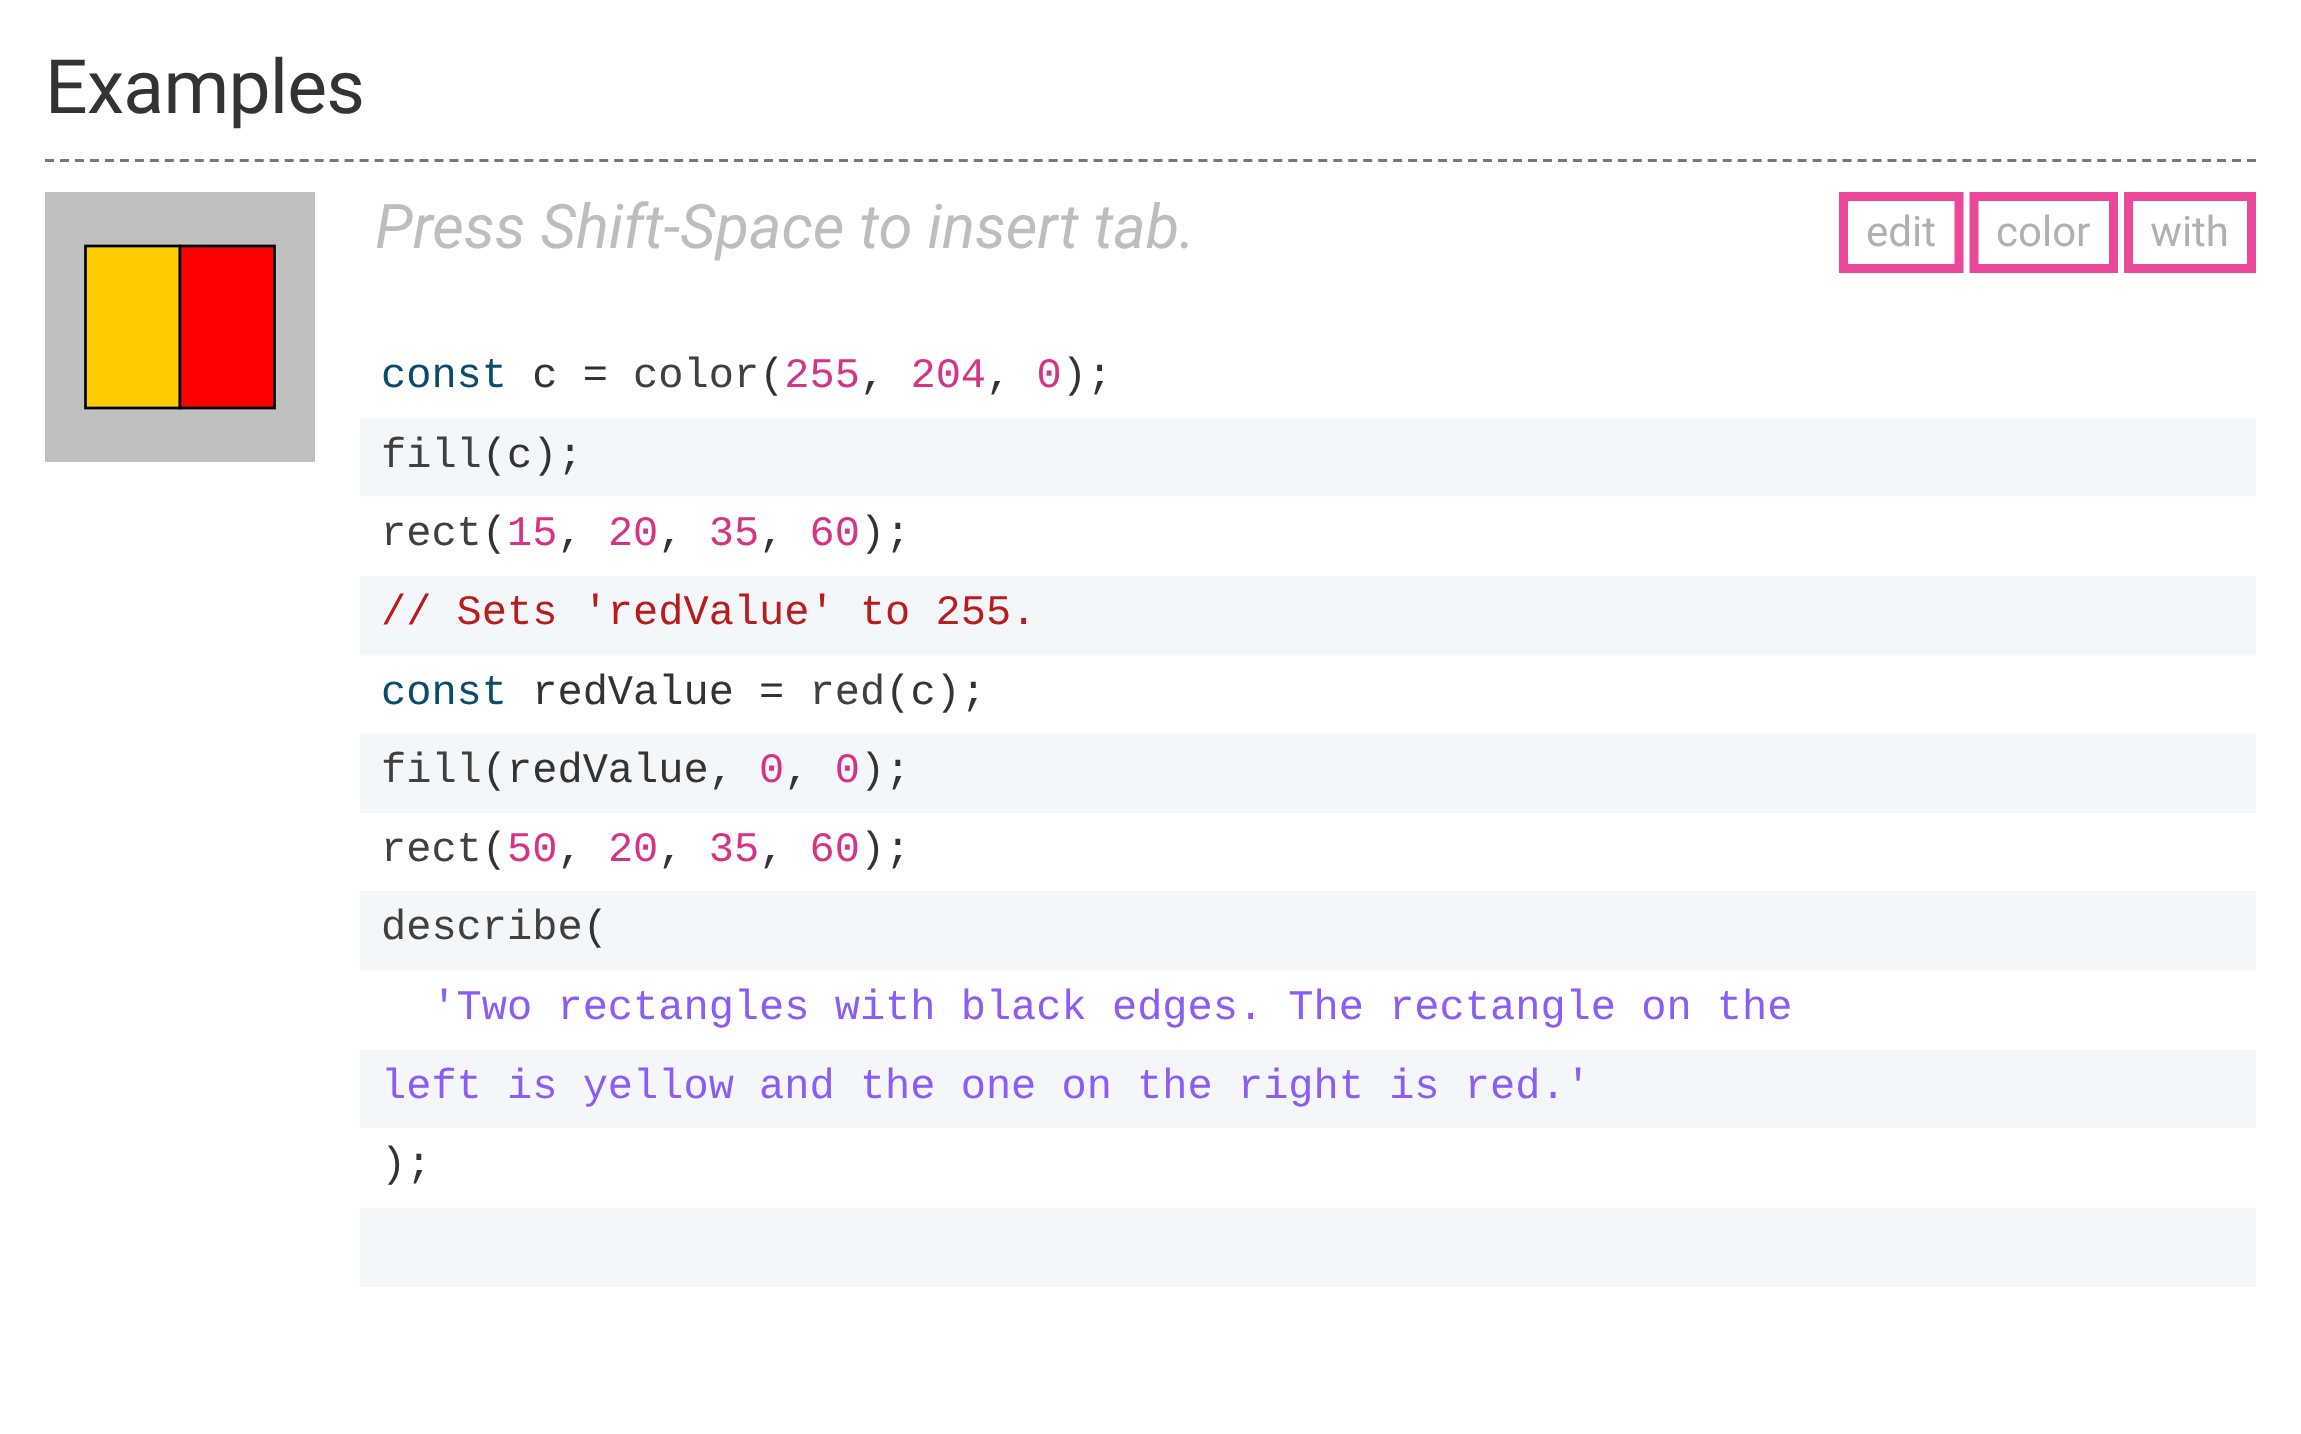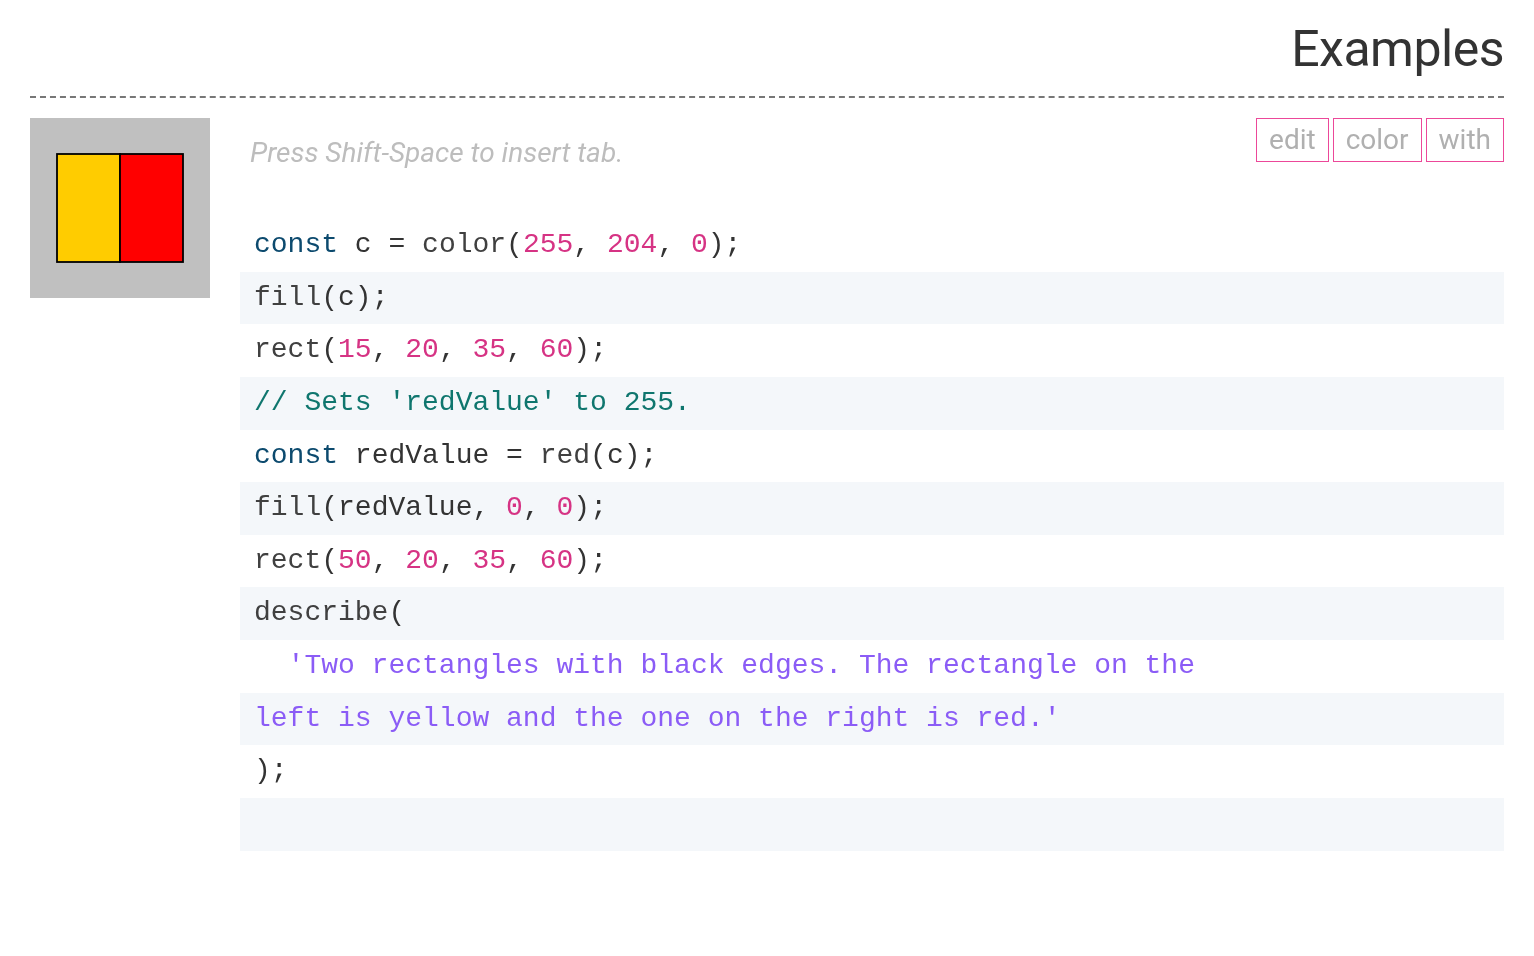--- a/index.html
+++ b/index.html
@@ -10,23 +10,22 @@
     font-family: -apple-system, BlinkMacSystemFont, "Segoe UI", Roboto, "Helvetica Neue", Arial, sans-serif;
   }
   .container {
     padding: 10px 30px 30px 30px;
     max-width: 1534px;
   }
   .section-title {
     font-size: 50px;
     font-weight: 400;
     color: #333;
-    margin: 10px 0 18px 0;
+    margin: 20px 0 18px 0;
     letter-spacing: -0.5px;
-    text-align: right;
   }
   .divider {
     border: none;
     border-top: 2px dashed #777;
     margin: 0 0 20px 0;
   }
   .example-row {
     display: flex;
     gap: 30px;
     align-items: flex-start;
@@ -49,33 +48,33 @@
   }
   .code-toolbar {
     position: absolute;
     top: 0;
     right: 0;
     display: flex;
     gap: 4px;
   }
   .code-toolbar button {
     background: #fff;
-    border: 1px solid #ec4899;
+    border: 6px solid #ec4899;
     color: #b0b0b0;
     font-size: 28px;
     font-family: inherit;
     padding: 4px 12px;
     cursor: pointer;
     line-height: 1.2;
   }
   .hint {
     color: #bdbdbd;
     font-style: italic;
-    font-size: 28px;
-    margin: 18px 0 50px 10px;
+    font-size: 41px;
+    margin: 0 0 50px 10px;
   }
   pre.code {
     margin: 0;
     font-family: "SFMono-Regular", Consolas, "Liberation Mono", Menlo, Courier, monospace;
     font-size: 28px;
     line-height: 1.88;
     color: #333;
     white-space: pre-wrap;
     word-wrap: break-word;
   }
@@ -84,21 +83,21 @@
     padding: 0 14px;
   }
   pre.code .stripe {
     background: #f4f7fa;
   }
   .tok-kw { color: #0c4a6e; }
   .tok-fn { color: #404040; }
   .tok-num { color: #d63384; text-align: right; }
   .tok-punc { color: #333; }
   .tok-ident { color: #333; }
-  .tok-comment { color: #0f766e; font-family: Liberation Mono, monospace; }
+  .tok-comment { color: #b91c1c; font-family: Liberation Mono, monospace; }
   .tok-str { color: #8b5cf6; }
 </style>
 </head>
 <body>
 
 <div class="container">
   <h2 class="section-title">Examples</h2>
   <hr class="divider">
   <div class="example-row">
 

